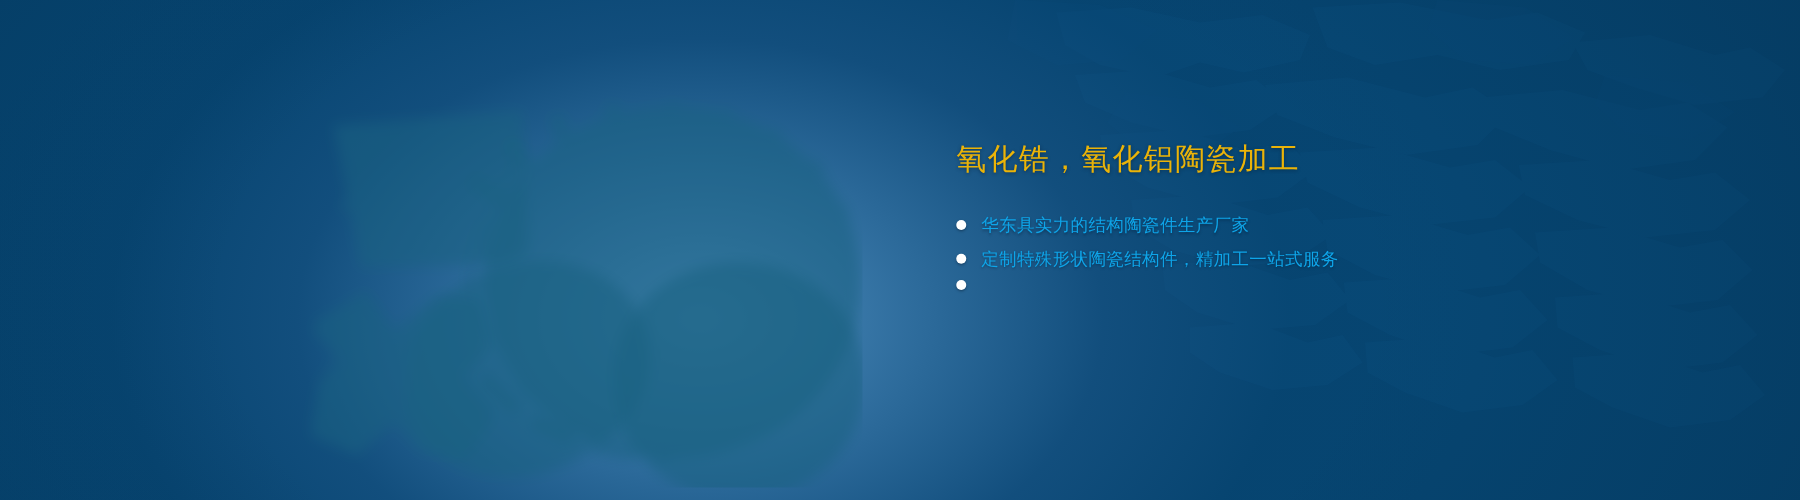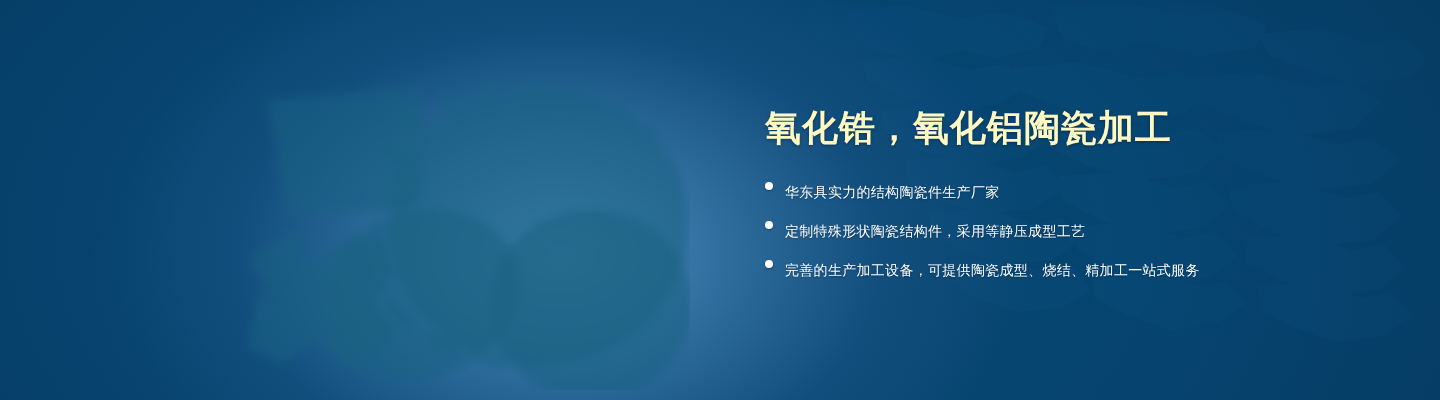--- a/index.html
+++ b/index.html
@@ -61,25 +61,25 @@
   }
 
   
   .copy {
     position: absolute;
     left: 765px;
     top: 108px;
     width: 560px;
   }
   .headline {
-    font-size: 36px;
+    font-size: 24px;
     line-height: 40px;
-    color: #fef9c3;
+    color: #eab308;
     letter-spacing: 1px;
-    font-weight: bold;
+    font-weight: normal;
     margin: 0 0 22px 0;
     text-shadow: 0 1px 3px rgba(0,20,40,0.45);
     white-space: nowrap;
   }
   .bullets {
     list-style: none;
     margin: 0;
     padding: 0;
   }
   .bullet {
@@ -93,24 +93,23 @@
     height: 8px;
     border-radius: 50%;
     background: #ffffff;
     flex: 0 0 8px;
     margin-right: 12px;
     box-shadow: 0 1px 2px rgba(0,18,36,0.4);
   }
   .bullet-text {
     font-size: 14px;
     line-height: 20px;
-    color: #ffffff;
+    color: #0ea5e9;
     letter-spacing: 0.3px;
     text-shadow: 0 1px 2px rgba(0,20,40,0.40);
-    margin-top: 12px;
   }
 </style>
 </head>
 <body>
 
 <div id="banner">
 
   <div class="bg-base"></div>
 
   <svg class="bg-map" viewBox="0 0 1440 400" preserveAspectRatio="none">
@@ -314,22 +313,21 @@
   <div class="copy">
     <h1 class="headline">氧化锆，氧化铝陶瓷加工</h1>
 
     <ul class="bullets">
       <li class="bullet">
         <span class="dot"></span>
         <span class="bullet-text">华东具实力的结构陶瓷件生产厂家</span>
       </li>
       <li class="bullet">
         <span class="dot"></span>
-        <span class="bullet-text">定制特殊形状陶瓷结构件，采用等静压成型工艺</span>
+        <span class="bullet-text">定制特殊形状陶瓷结构件，精加工一站式服务</span>
       </li>
       <li class="bullet">
         <span class="dot"></span>
-        <span class="bullet-text">完善的生产加工设备，可提供陶瓷成型、烧结、精加工一站式服务</span>
       </li>
     </ul>
   </div>
 
 </div>
 
 </body></html>

